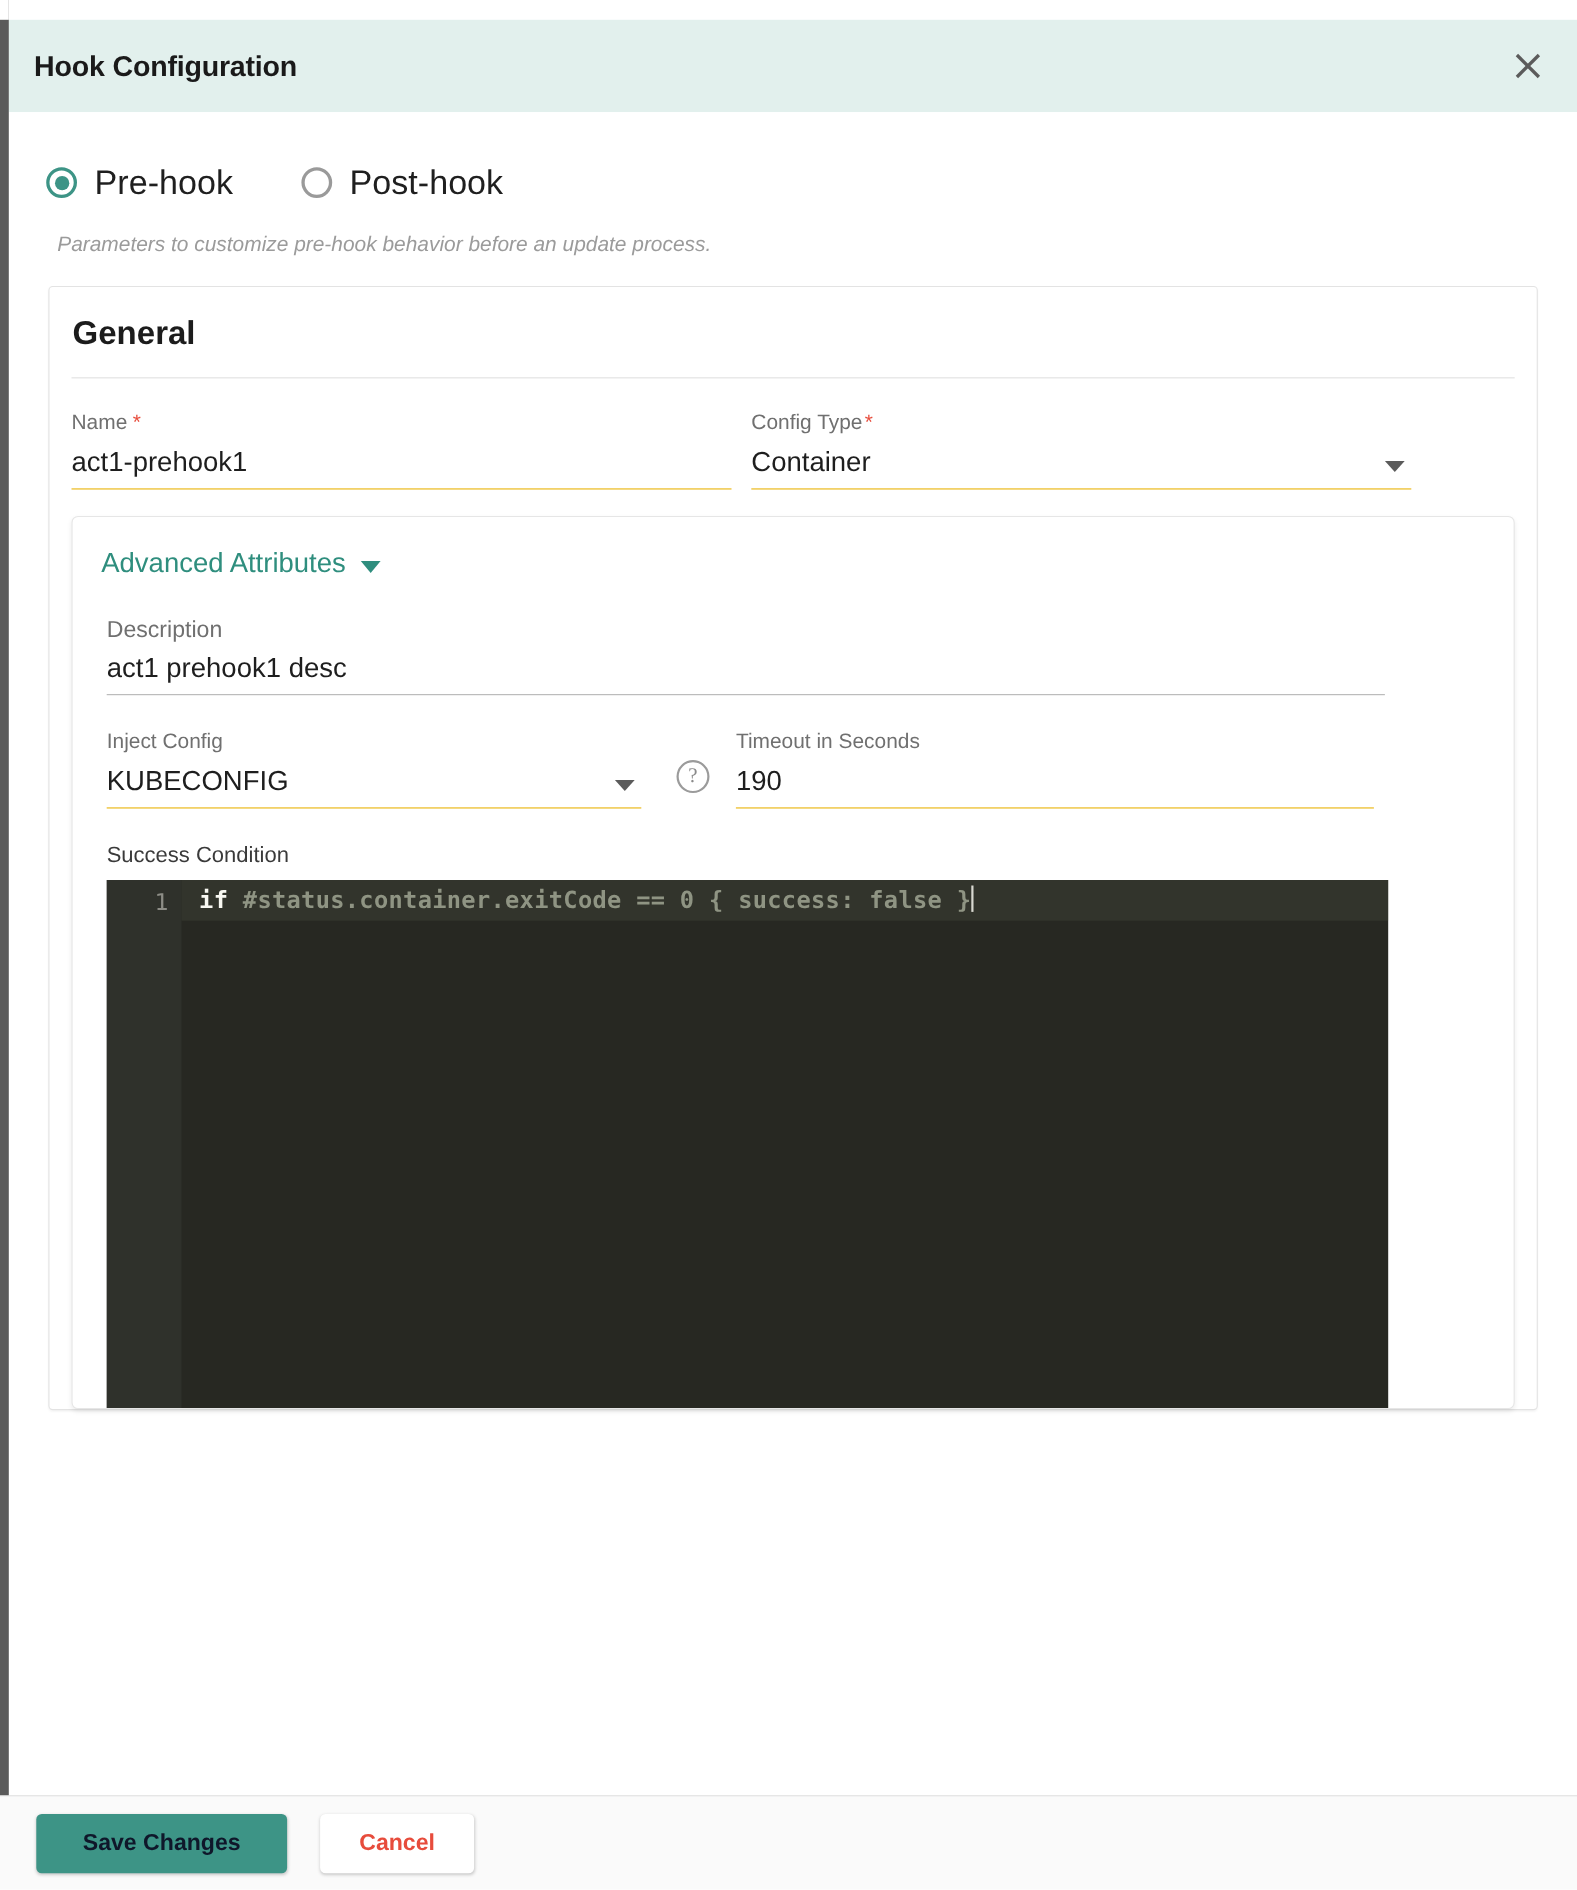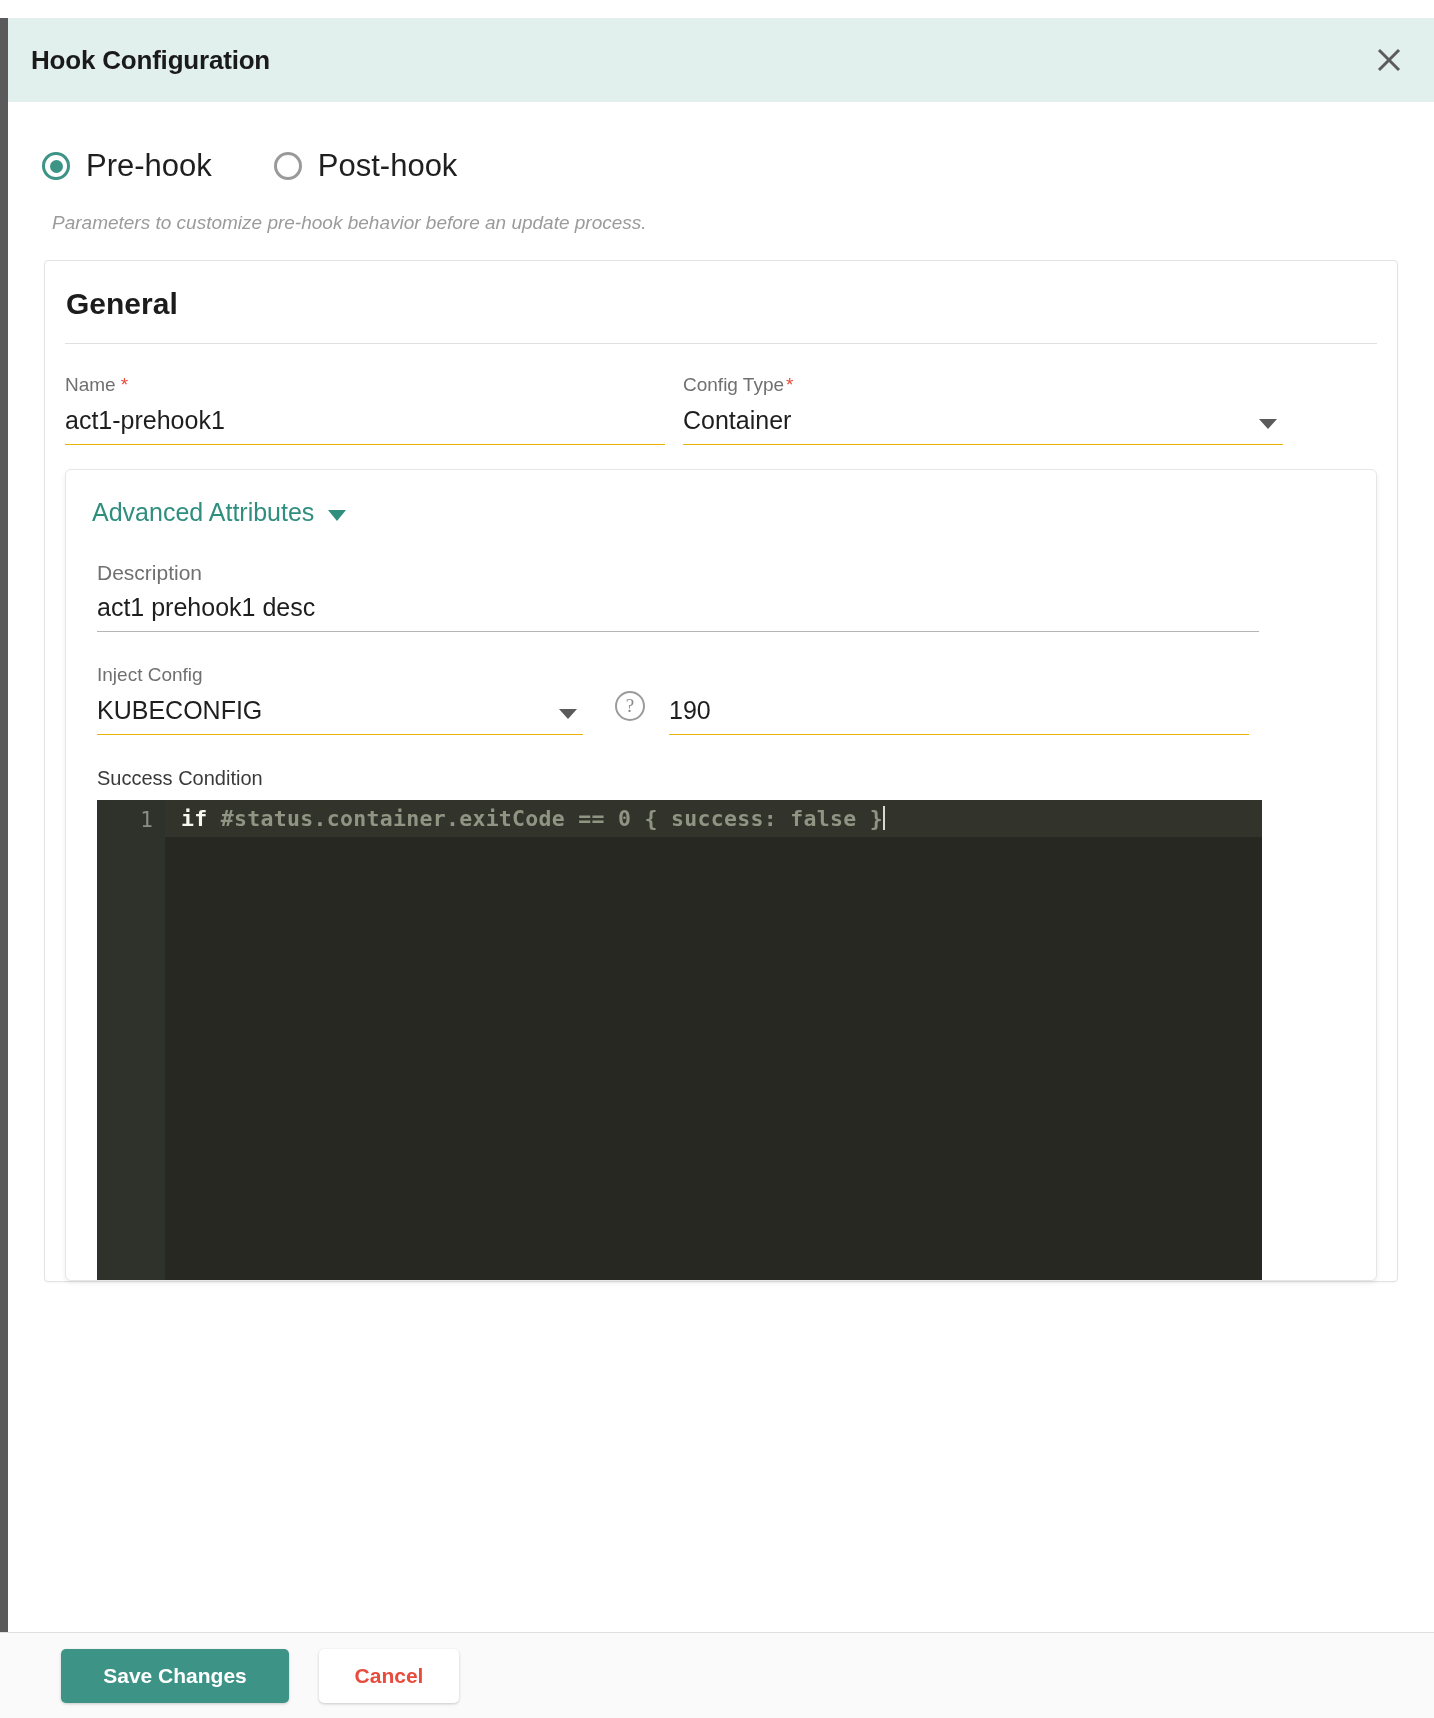--- a/index.html
+++ b/index.html
@@ -319,25 +319,24 @@
   .btn {
     font-size: 21px;
     font-weight: bold;
     border-radius: 5px;
     border: none;
     cursor: pointer;
     font-family: "Liberation Sans", sans-serif;
   }
   .btn-save {
     background: #3d9486;
-    color: #ffffff;
+    color: #0f172a;
     width: 228px;
     height: 54px;
     box-shadow: 0 1px 3px rgba(0,0,0,0.2);
-    margin-left: 28px;
   }
   .btn-cancel {
     background: #ffffff;
     color: #e74c3c;
     width: 140px;
     height: 54px;
     margin-left: 30px;
     box-shadow: 0 1px 3px rgba(0,0,0,0.2);
   }
 </style>
@@ -415,20 +414,21 @@
               <div class="flabel">Inject Config</div>
               <div class="fvalue-wrap">
                 <div class="fvalue">KUBECONFIG</div>
                 <span class="caret"></span>
               </div>
             </div>
 
             <div class="help-icon">?</div>
 
             <div class="timeout-field">
+              <div class="flabel">Timeout in Seconds</div>
               <div class="fvalue">190</div>
             </div>
           </div>
 
           <div class="sc-label">Success Condition</div>
 
           <div class="code-editor">
             <div class="gutter"></div>
             <div class="line-num">1</div>
             <div class="code-line"><span class="tok-kw">if</span><span class="tok-plain"> #status.container.exitCode == 0 { success: false }</span><span class="code-cursor"></span></div>

